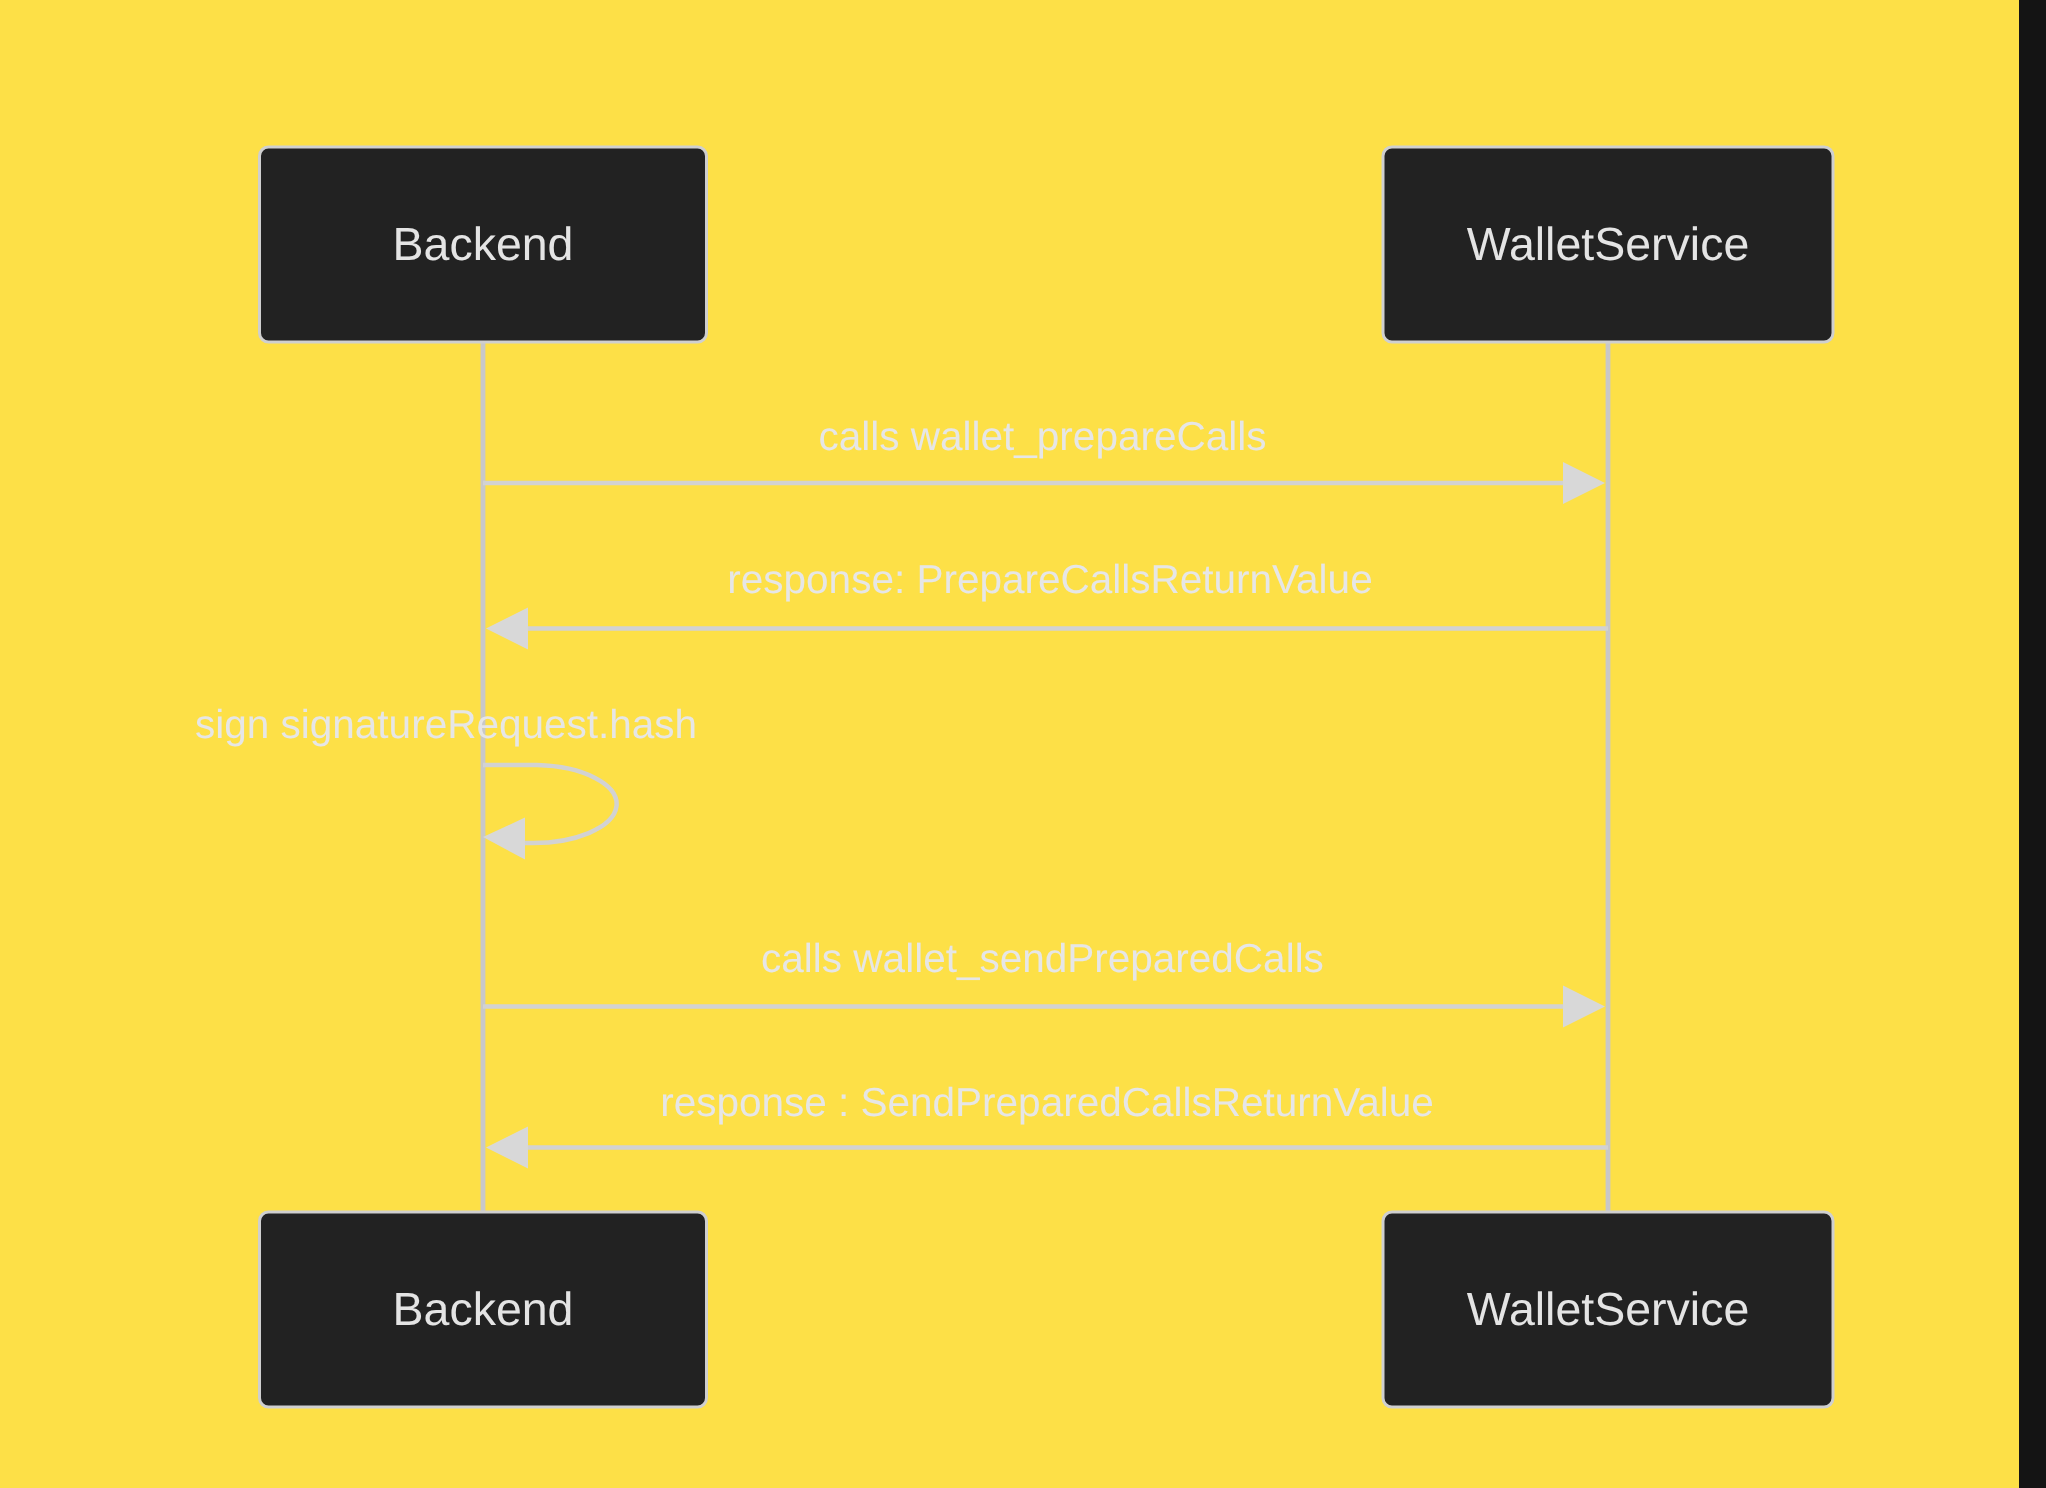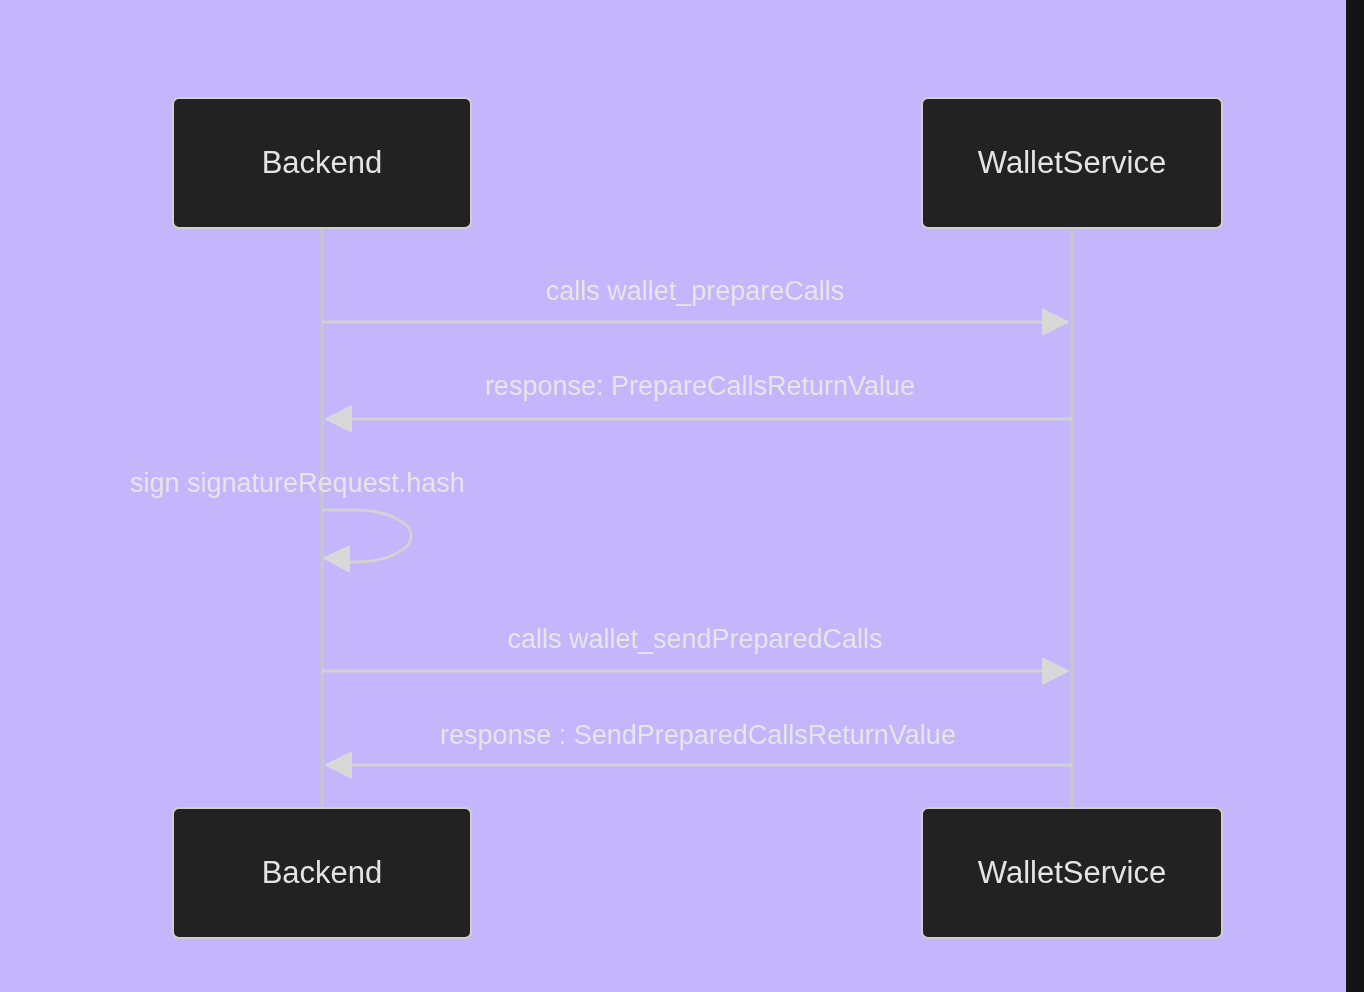--- a/index.html
+++ b/index.html
@@ -10,21 +10,21 @@
   body {
     width: 1364px;
     height: 992px;
     overflow: hidden;
     font-family: "Liberation Sans", sans-serif;
   }
   #canvas {
     position: relative;
     width: 1364px;
     height: 992px;
-    background: #c4b5fd;
+    background: #fde047;
   }
   #edge-strip {
     position: absolute;
     top: 0;
     right: 0;
     width: 18px;
     height: 992px;
     background: #141414;
   }
   #diagram {

